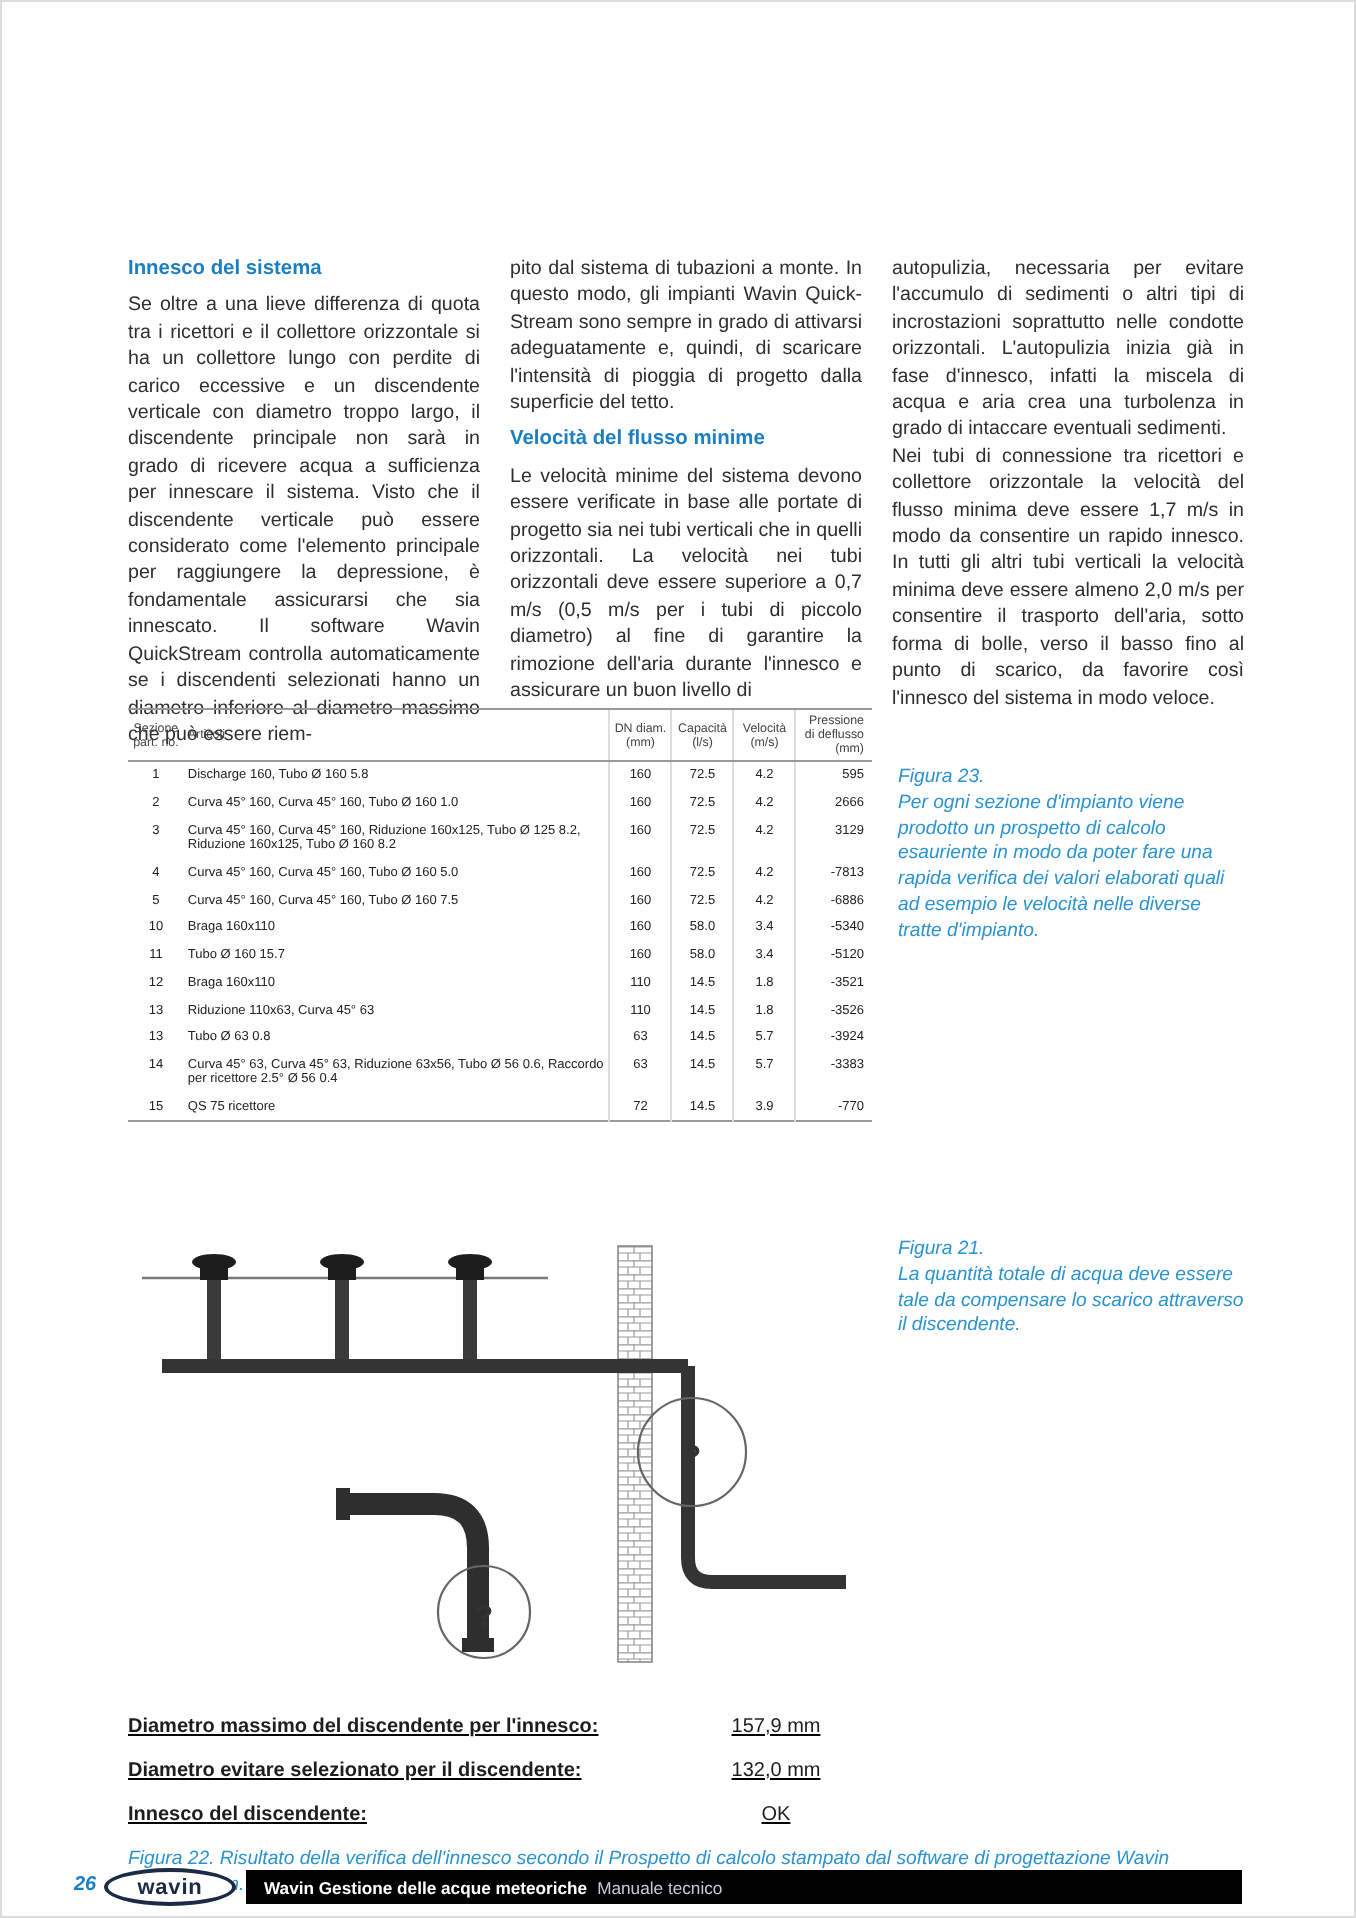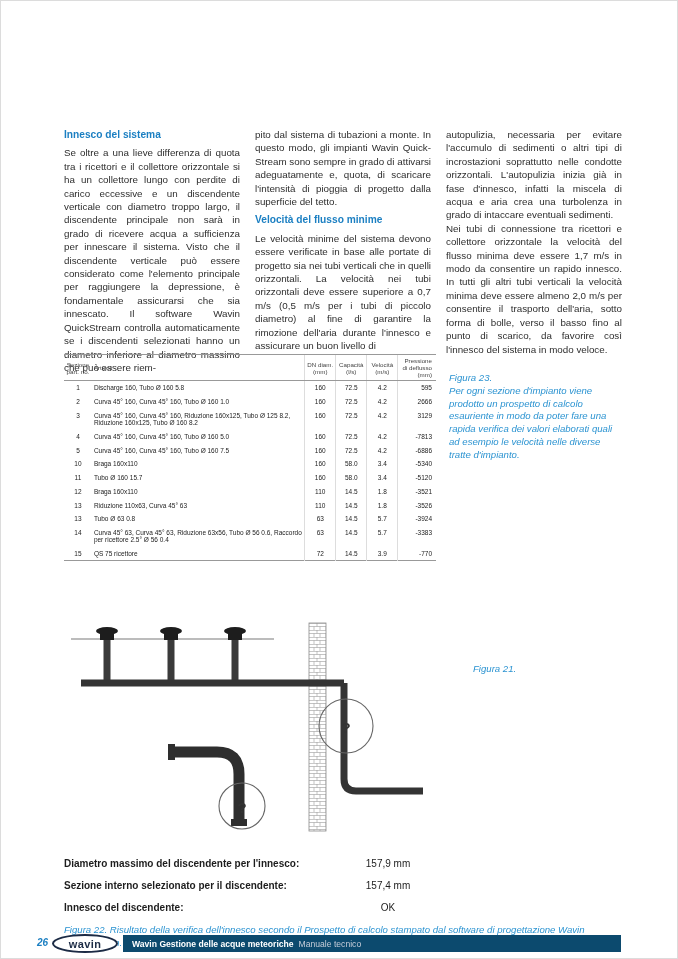--- a/index.html
+++ b/index.html
@@ -22,59 +22,59 @@
              border-top:1px solid #999; border-bottom:1px solid #999; padding:2px 2px; }
   tbody { border-bottom:1px solid #999; }
   tbody td { padding:3.4px 2px; vertical-align:top; }
   .c0 { width:27px; text-align:center; }
   .c1 { width:206px; text-align:left; }
   .c2, .c3, .c4 { width:30px; text-align:center; border-left:1px solid #ddd; }
   .c5 { width:37px; text-align:right; border-left:1px solid #ddd; padding-right:4px !important; }
 
   
   .fig { position:absolute; width:174px; color:#2b93d1; font-style:italic; font-size:9.6px; line-height:12.8px; }
-  .fig-23 { left:448px; top:371px; }
-  .fig-21 { left:472px; top:618px;margin-top:44px; }
+  .fig-23 { left:448px; top:382px; }
+  .fig-21 { left:448px; top:618px; }
   .fig-label { display:block; }
   .fig-22 { position:absolute; left:63px; top:923px; width:557px; color:#2b93d1; font-style:italic; font-size:9.6px; line-height:12.5px; }
 
   
   .diagram { position:absolute; left:58px; top:608px; width:378px; height:248px; }
   .diagram svg { width:100%; height:100%; }
 
   
-  .results { position:absolute; left:63px; top:851px; width:372px; }
+  .results { position:absolute; left:63px; top:851px; width:372px;text-decoration:underline; }
   .result-row { display:flex; align-items:center; height:22px; font-size:10px; color:#1d1d1d; }
   .result-label { font-weight:bold; width:282px; }
   .result-value { width:84px; text-align:center; }
 
   
   .page-number { position:absolute; left:36px; top:936px; color:#1b7fc2; font-weight:bold; font-size:10px;font-style:italic; }
   .brand-logo { position:absolute; left:51px; top:933px; width:66px; height:19px; border:2px solid #1c2b45;
                 border-radius:50%; display:flex; align-items:center; justify-content:center; background:#fff;
                 font-weight:bold; font-size:11px; color:#1c2b45; letter-spacing:0.4px; }
-  .footer-bar { position:absolute; left:122px; top:934px; width:498px; height:17px; background:#0c4a6e;
+  .footer-bar { position:absolute; left:122px; top:934px; width:498px; height:17px; background:#000000;
                 color:#fff; display:flex; align-items:center; padding:0 9px; font-size:8.6px; gap:5px; white-space:nowrap; }
   .footer-title { font-weight:bold; }
   .footer-subtitle { color:#c6cdd9; }
   .footer-spacer { flex:1; }
   .footer-contact { font-weight:bold;margin-top:36px; }
 </style>
 </head>
 <body>
 
 <div class="page">
 
   <div class="columns">
     <div class="col">
       <h3>Innesco del sistema</h3>
       <p>Se oltre a una lieve differenza di quota tra i ricettori e il collettore orizzontale si ha un collettore lungo con perdite di carico eccessive e un discendente verticale con diametro troppo largo, il discendente principale non sarà in grado di ricevere acqua a sufficienza per innescare il sistema. Visto che il discendente verticale può essere considerato come l'elemento principale per raggiungere la depressione, è fondamentale assicurarsi che sia innescato. Il software Wavin QuickStream controlla automaticamente se i discendenti selezionati hanno un diametro inferiore al diametro massimo che può essere riem-</p>
     </div>
     <div class="col">
-      <p>pito dal sistema di tubazioni a monte. In questo modo, gli impianti Wavin Quick-Stream sono sempre in grado di attivarsi adeguatamente e, quota, di scaricare l'intensità di pioggia di progetto dalla superficie del tetto.</p>
+      <p>pito dal sistema di tubazioni a monte. In questo modo, gli impianti Wavin Quick-Stream sono sempre in grado di attivarsi adeguatamente e, quindi, di scaricare l'intensità di pioggia di progetto dalla superficie del tetto.</p>
       <h3 class="second">Velocità del flusso minime</h3>
       <p>Le velocità minime del sistema devono essere verificate in base alle portate di progetto sia nei tubi verticali che in quelli orizzontali. La velocità nei tubi orizzontali deve essere superiore a 0,7 m/s (0,5 m/s per i tubi di piccolo diametro) al fine di garantire la rimozione dell'aria durante l'innesco e assicurare un buon livello di</p>
     </div>
     <div class="col">
       <p>autopulizia, necessaria per evitare l'accumulo di sedimenti o altri tipi di incrostazioni soprattutto nelle condotte orizzontali. L'autopulizia inizia già in fase d'innesco, infatti la miscela di acqua e aria crea una turbolenza in grado di intaccare eventuali sedimenti.</p>
       <p>Nei tubi di connessione tra ricettori e collettore orizzontale la velocità del flusso minima deve essere 1,7 m/s in modo da consentire un rapido innesco. In tutti gli altri tubi verticali la velocità minima deve essere almeno 2,0 m/s per consentire il trasporto dell'aria, sotto forma di bolle, verso il basso fino al punto di scarico, da favorire così l'innesco del sistema in modo veloce.</p>
     </div>
   </div>
 
   <div class="table-block">
@@ -238,30 +238,31 @@
         <rect x="109" y="135" width="7" height="16" fill="#2e2e2e"></rect>
         <rect x="172" y="210" width="16" height="7" fill="#2e2e2e"></rect>
       </g>
       <circle cx="183" cy="197" r="23" fill="none" stroke="#666666" stroke-width="1.1"></circle>
       <text x="183" y="204" text-anchor="middle" font-size="15" font-weight="bold" fill="#333333">?</text>
     </svg>
   </div>
 
   <div class="fig fig-21">
     <span class="fig-label">Figura 21.</span>
+    <span>La quantità totale di acqua deve essere tale da compensare lo scarico attraverso il discendente.</span>
   </div>
 
   <div class="results">
       <div class="result-row">
         <span class="result-label">Diametro massimo del discendente per l'innesco:</span>
         <span class="result-value">157,9 mm</span>
       </div>
       <div class="result-row">
-        <span class="result-label">Sezione interno selezionato per il discendente:</span>
-        <span class="result-value">157,4 mm</span>
+        <span class="result-label">Diametro evitare selezionato per il discendente:</span>
+        <span class="result-value">132,0 mm</span>
       </div>
       <div class="result-row">
         <span class="result-label">Innesco del discendente:</span>
         <span class="result-value">OK</span>
       </div>
     </div>
 
   <div class="fig-22">Figura 22. Risultato della verifica dell'innesco secondo il Prospetto di calcolo stampato dal software di progettazione Wavin QuickStream.</div>
 
   <div class="page-number">26</div>

